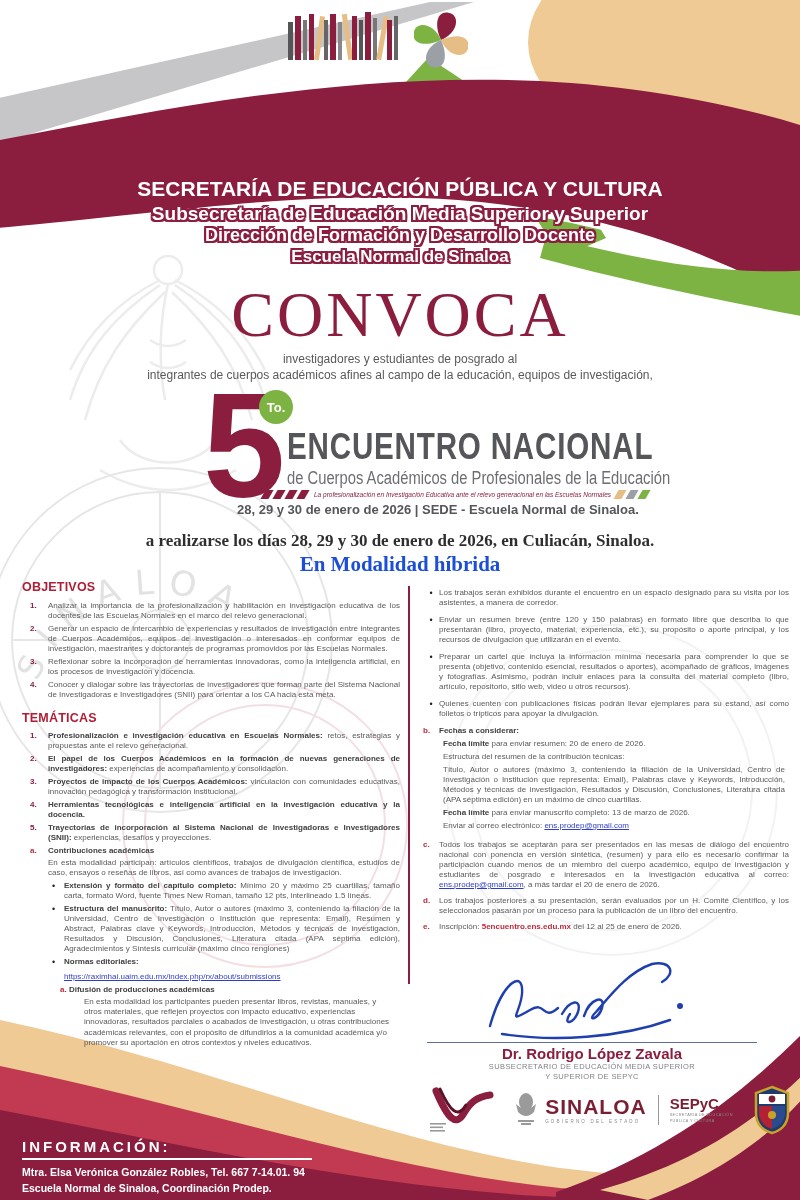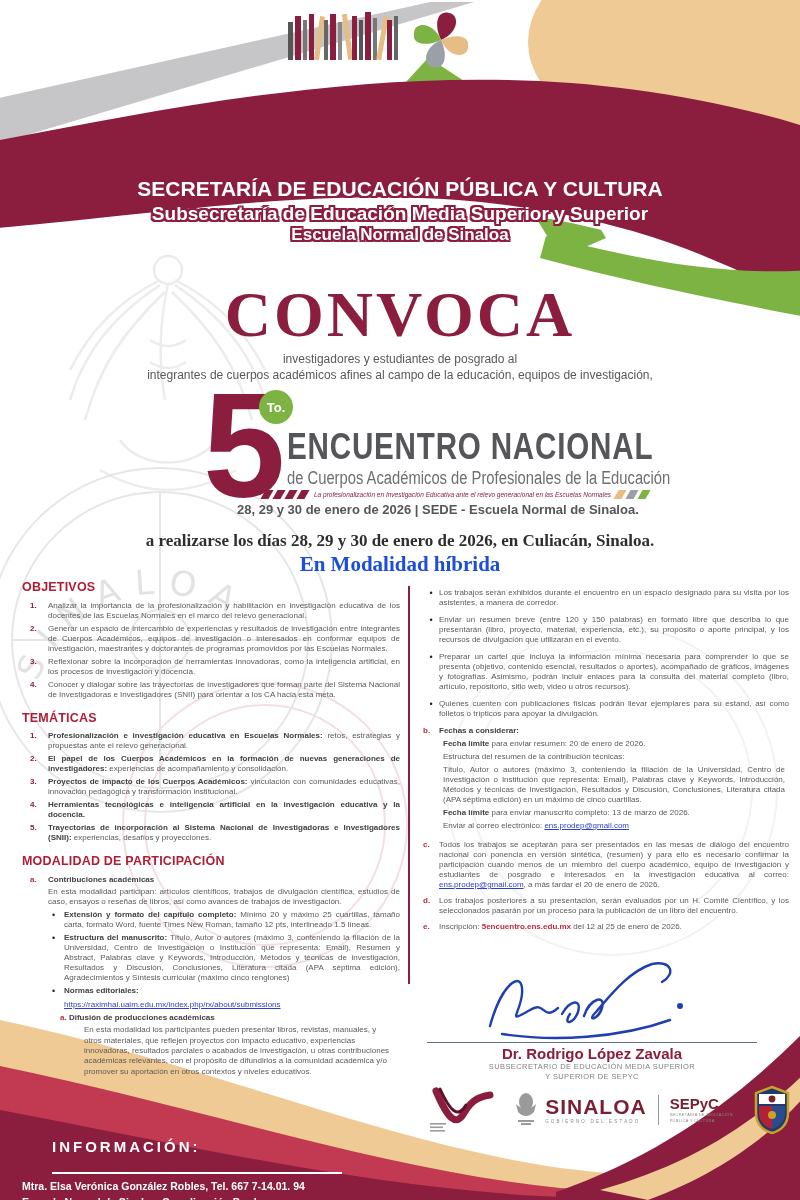--- a/index.html
+++ b/index.html
@@ -12,21 +12,21 @@
   .org-block{position:absolute;top:176px;left:0;width:100%;text-align:center;z-index:4;
              color:#fff;font-weight:bold;line-height:1.22;
              text-shadow:-2px -2px 0 #8B1E3F,2px -2px 0 #8B1E3F,-2px 2px 0 #8B1E3F,2px 2px 0 #8B1E3F,
                          0 -2px 0 #8B1E3F,0 2px 0 #8B1E3F,-2px 0 0 #8B1E3F,2px 0 0 #8B1E3F;}
   .org-l1{font-size:21px;display:block;}
   .org-l2{font-size:19px;display:block;}
   .org-l3{font-size:18px;display:block;}
   .org-l4{font-size:17px;display:block;}
 
   .convoca{position:absolute;top:278px;left:0;width:100%;text-align:center;z-index:4;
-           font-family:"Liberation Serif",serif;font-weight:bold;font-size:64px;letter-spacing:3px;color:#8B1E3F;}
+           font-family:"Liberation Serif",serif;font-weight:normal;font-size:64px;letter-spacing:3px;color:#8B1E3F;}
   .audience{position:absolute;top:352px;left:110px;width:580px;text-align:center;z-index:4;
             font-size:12px;color:#58595B;line-height:1.3;}
 
   
   .ev5{position:absolute;top:388px;left:203px;width:430px;height:140px;z-index:4;}
   .digit5{position:absolute;left:0;top:-16px;font-size:148px;font-weight:bold;color:#8B1E3F;line-height:1;}
   .to-circle{position:absolute;left:56px;top:2px;width:34px;height:34px;border-radius:50%;background:#7CB342;
              color:#fff;font-weight:bold;font-size:13px;display:flex;align-items:center;justify-content:center;}
   .ev-title{position:absolute;left:84px;top:38px;font-size:37px;font-weight:bold;color:#55565A;
             white-space:nowrap;transform:scaleX(.8);transform-origin:left;letter-spacing:1px;}
@@ -87,21 +87,21 @@
   .gov-group{display:flex;align-items:center;gap:6px;}
   .sinaloa-word{font-size:21px;font-weight:bold;color:#7A1F33;letter-spacing:1px;line-height:1;}
   .sinaloa-sub{font-size:4.5px;color:#8a8a8a;letter-spacing:2.2px;margin-top:2px;}
   .gov-div{width:1px;height:30px;background:#999;margin:0 5px;}
   .sepyc-word{font-size:15px;font-weight:bold;color:#7A1F33;line-height:1;}
   .sepyc-sub{font-size:3.8px;color:#8a8a8a;letter-spacing:.4px;line-height:1.5;margin-top:2px;}
 
   
   .info-block{position:absolute;left:22px;top:1138px;width:400px;z-index:6;color:#fff;}
   .info-title{display:inline-block;font-size:15px;font-weight:bold;letter-spacing:3px;
-              border-bottom:2px solid #fff;padding-bottom:17px;min-width:290px;margin-left:30px;}
+              border-bottom:2px solid #fff;padding-bottom:3px;min-width:290px;}
   .info-line{font-size:10.5px;font-weight:bold;line-height:1.5;}
   .info-lines{margin-top:5px;}
 
   .z0{z-index:0;} .z1{z-index:1;} .z2{z-index:2;}
 </style>
 </head>
 <body>
 
 <div class="poster">
 
@@ -175,20 +175,21 @@
         </g>
       <g transform="rotate(270 27 34)">
           <path d="M27 34 C 18 14, 26 2, 38 8 C 46 13, 42 28, 27 34 Z" fill="#7CB342"></path>
         </g>
     </g>
   </svg>
 
   <div class="org-block">
     <span class="org-l1">SECRETARÍA DE EDUCACIÓN PÚBLICA Y CULTURA</span>
     <span class="org-l2">Subsecretaría de Educación Media Superior y Superior</span>
+    <span class="org-l3">Dirección de Formación y Desarrollo Docente</span>
     <span class="org-l4">Escuela Normal de Sinaloa</span>
   </div>
 
   <div class="convoca">CONVOCA</div>
   <div class="audience">
     <div>investigadores y estudiantes de posgrado al</div>
     <div>integrantes de cuerpos académicos afines al campo de la educación, equipos de investigación,</div>
   </div>
 
   <div class="ev5">
@@ -248,21 +249,20 @@
     </div>
     <div class="oli">
       <span class="n">4.</span>
       <span class="t"><span class="lead">Herramientas tecnológicas e inteligencia artificial en la investigación educativa y la docencia.</span><span></span></span>
     </div>
     <div class="oli">
       <span class="n">5.</span>
       <span class="t"><span class="lead">Trayectorias de incorporación al Sistema Nacional de Investigadoras e Investigadores (SNII):</span><span> experiencias, desafíos y proyecciones.</span></span>
     </div>
 
-    <div class="sec-h mt">MODALIDAD DE PARTICIPACIÓN</div>
 
     <div class="alabel">
       <span class="n rl">a.</span>
       <span class="lead">Contribuciones académicas</span>
     </div>
     <div class="para">En esta modalidad participan: artículos científicos, trabajos de divulgación científica, estudios de caso, ensayos o reseñas de libros, así como avances de trabajos de investigación.</div>
 
     <div class="bullet">
       <span class="b">•</span>
       <span class="t"><span class="lead">Extensión y formato del capítulo completo:</span><span> Mínimo 20 y máximo 25 cuartillas, tamaño carta, formato Word, fuente Times New Roman, tamaño 12 pts, interlineado 1.5 líneas.</span></span>

